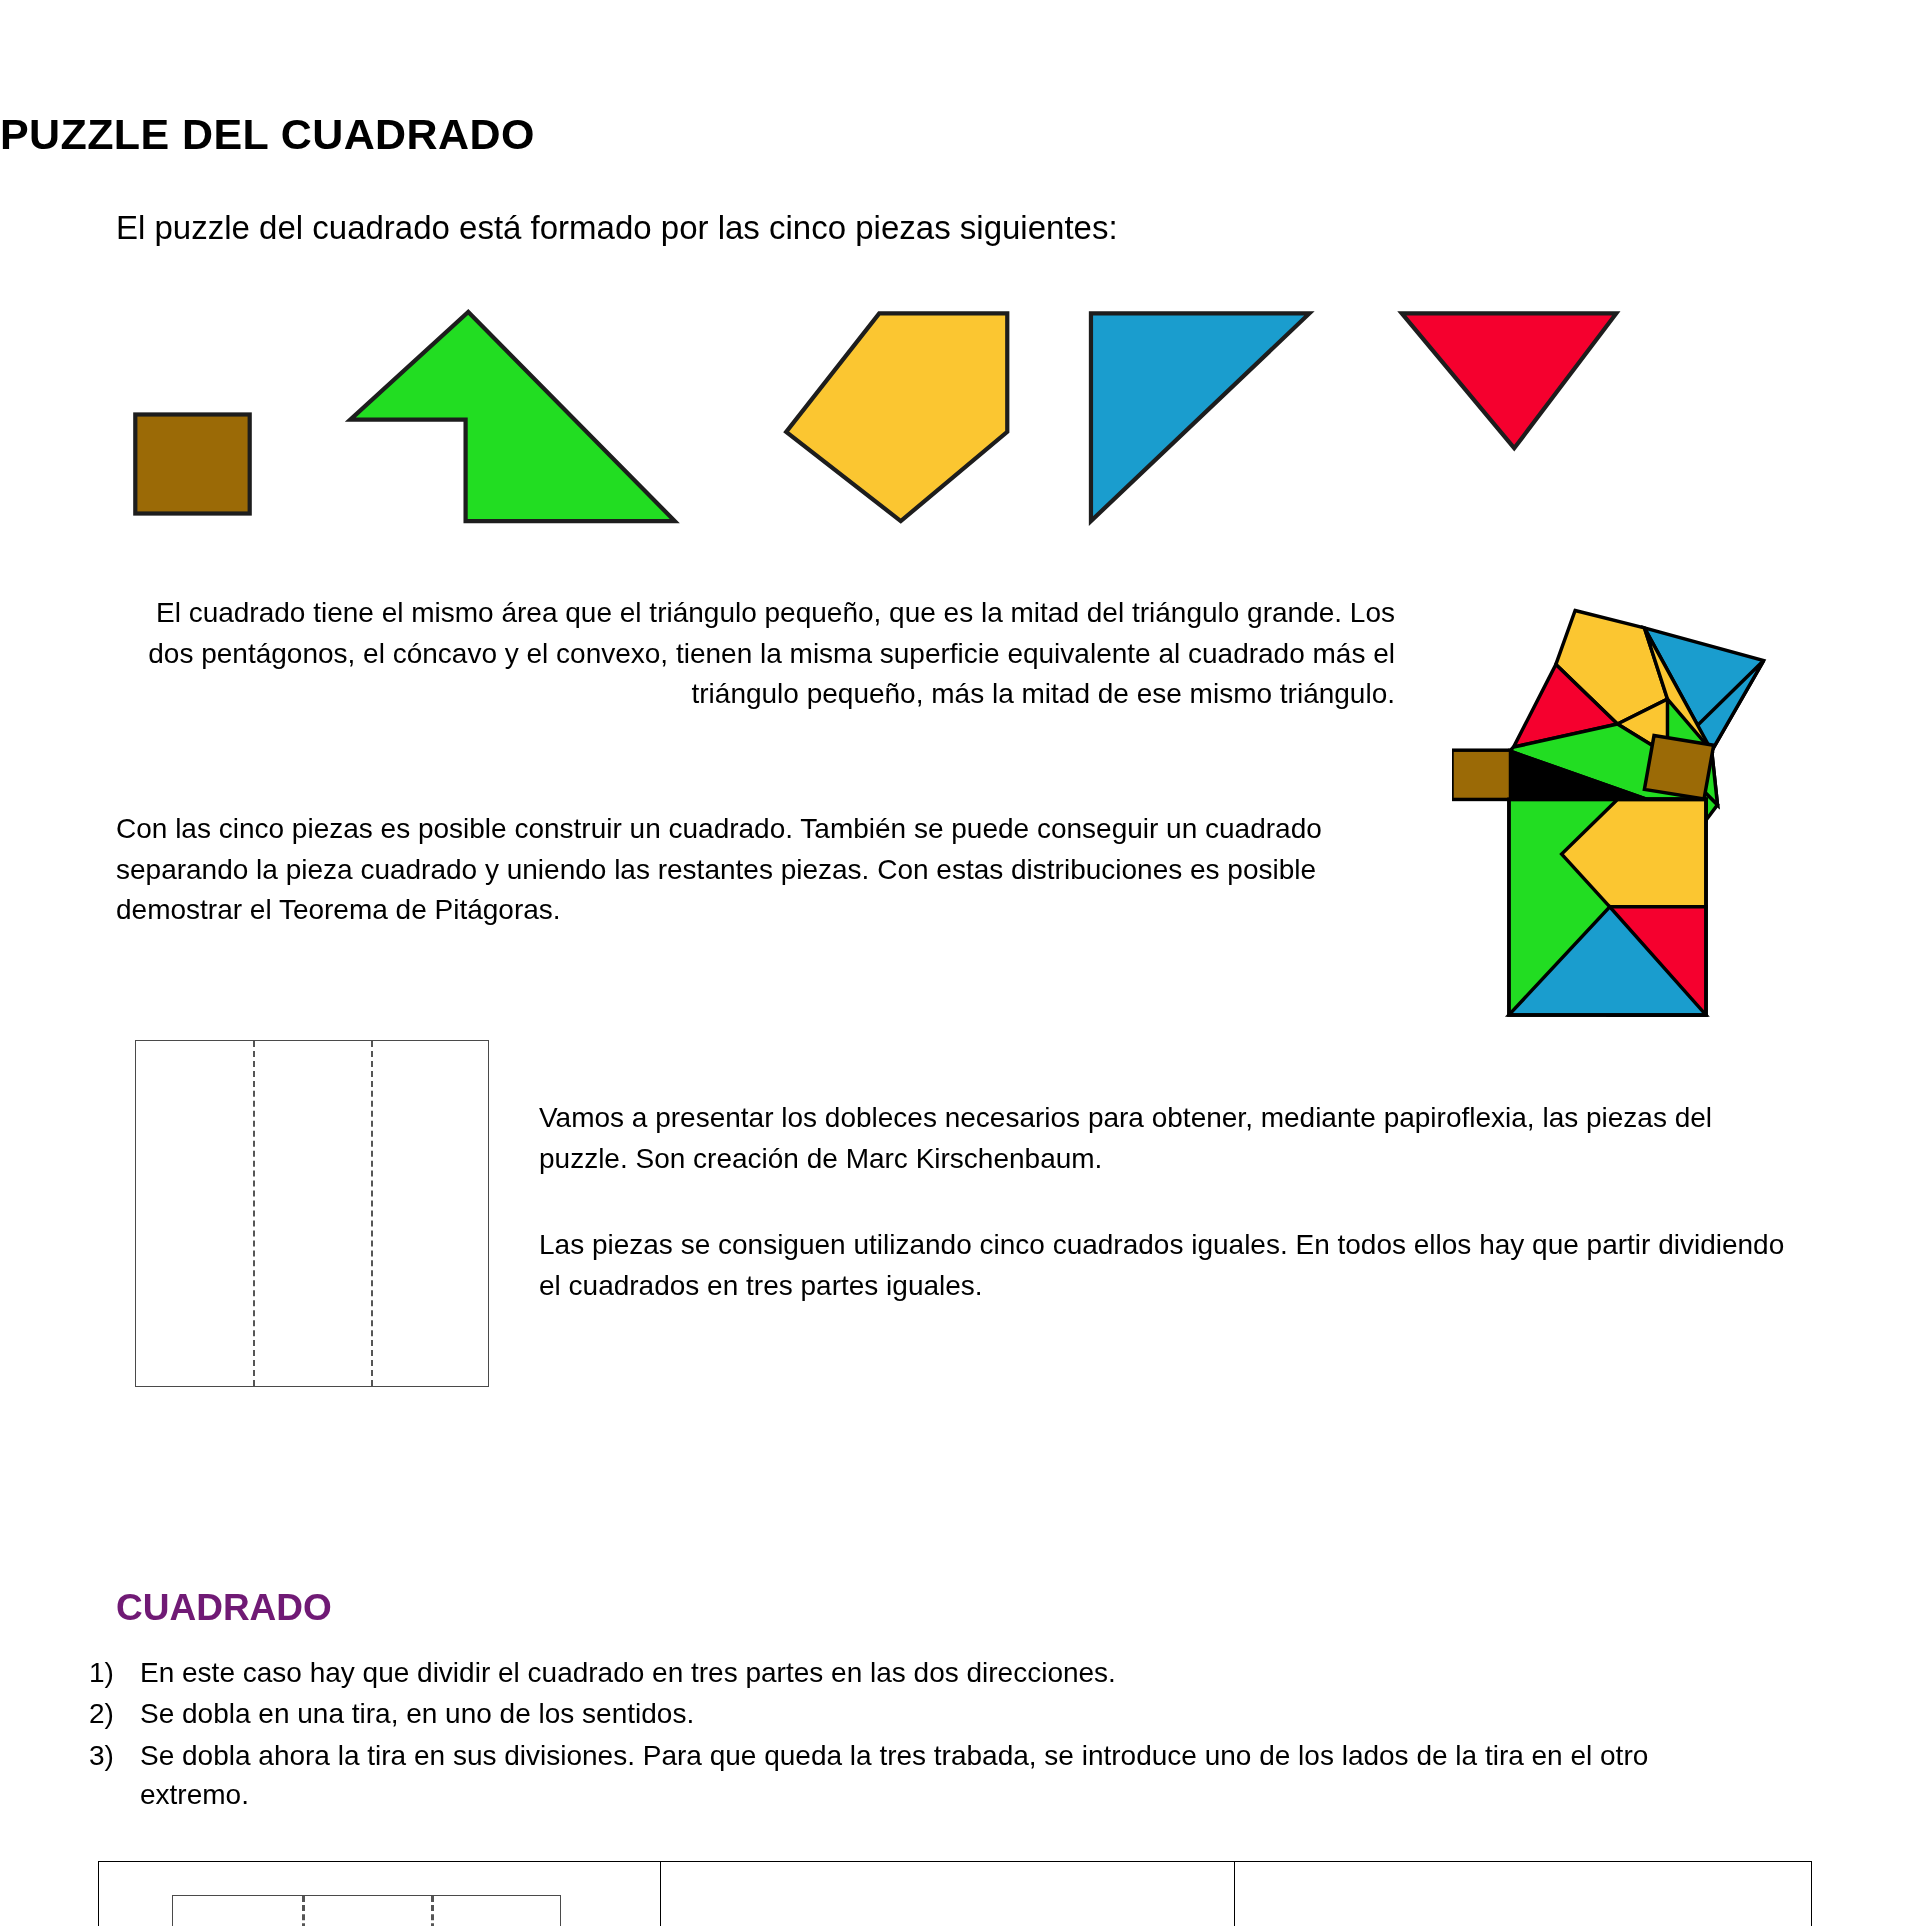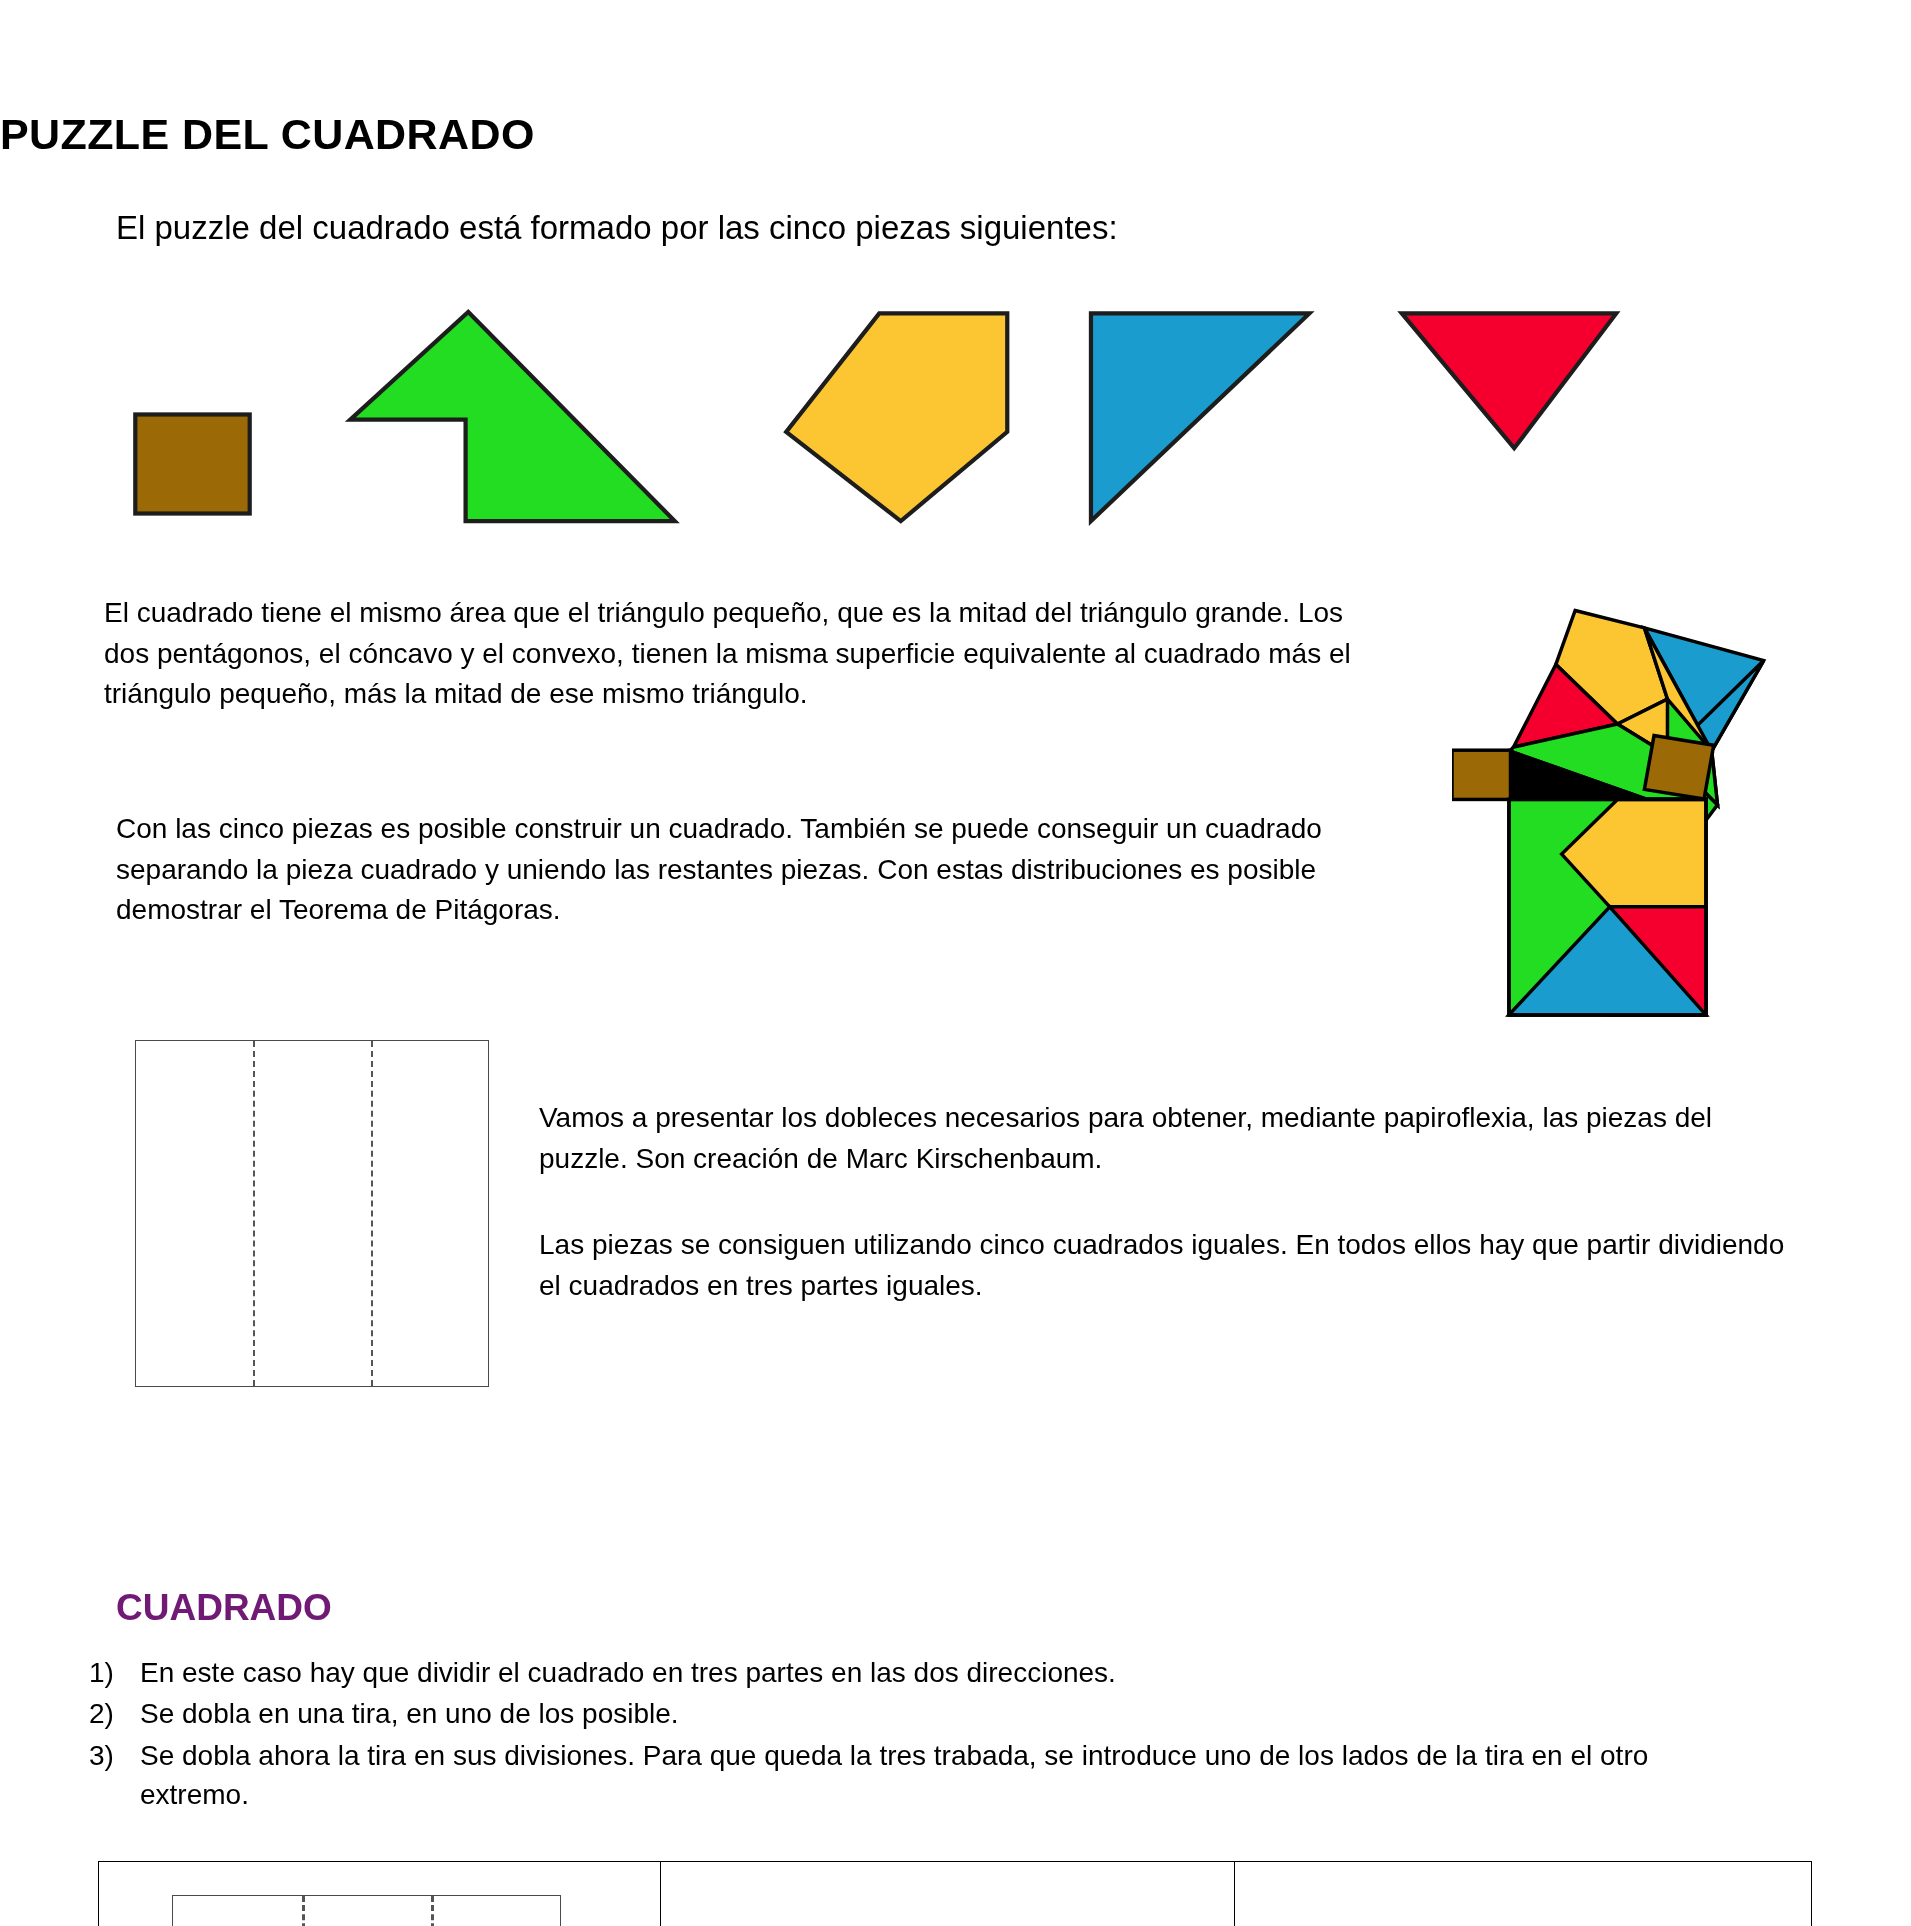--- a/index.html
+++ b/index.html
@@ -27,21 +27,21 @@
   }
 
   
   .shapes-row{ position:absolute; left:0; top:293px; width:1911px; height:247px; }
   .shape{ position:absolute; }
 
   
   .para{
     position:absolute; font-size:28px; line-height:1.45;
   }
-  #para1{ left:104px; top:593px; width:1279px; }
+  #para1{ left:116px; top:593px; width:1279px;text-align:right; }
   #para2{ left:116px; top:809px; width:1279px; }
 
   
   .pyth{ position:absolute; left:1452px; top:589px; width:354px; height:474px; }
 
   
   .fold-square{
     position:absolute; left:135px; top:1040px;
     width:354px; height:347px;
     border:1.5px solid #4a4a4a; box-sizing:border-box;
@@ -164,21 +164,21 @@
 
   <div class="section-heading">CUADRADO</div>
 
   <div class="steps">
     <div class="step">
       <div class="step-num">1)</div>
       <div class="step-txt">En este caso hay que dividir el cuadrado en tres partes en las dos direcciones.</div>
     </div>
     <div class="step">
       <div class="step-num">2)</div>
-      <div class="step-txt">Se dobla en una tira, en uno de los posible.</div>
+      <div class="step-txt">Se dobla en una tira, en uno de los sentidos.</div>
     </div>
     <div class="step">
       <div class="step-num">3)</div>
       <div class="step-txt">Se dobla ahora la tira en sus divisiones. Para que queda la tres trabada, se introduce uno de los lados de la tira en el otro extremo.</div>
     </div>
   </div>
 
   <div class="paso-table">
 
     <div class="paso-cells">

